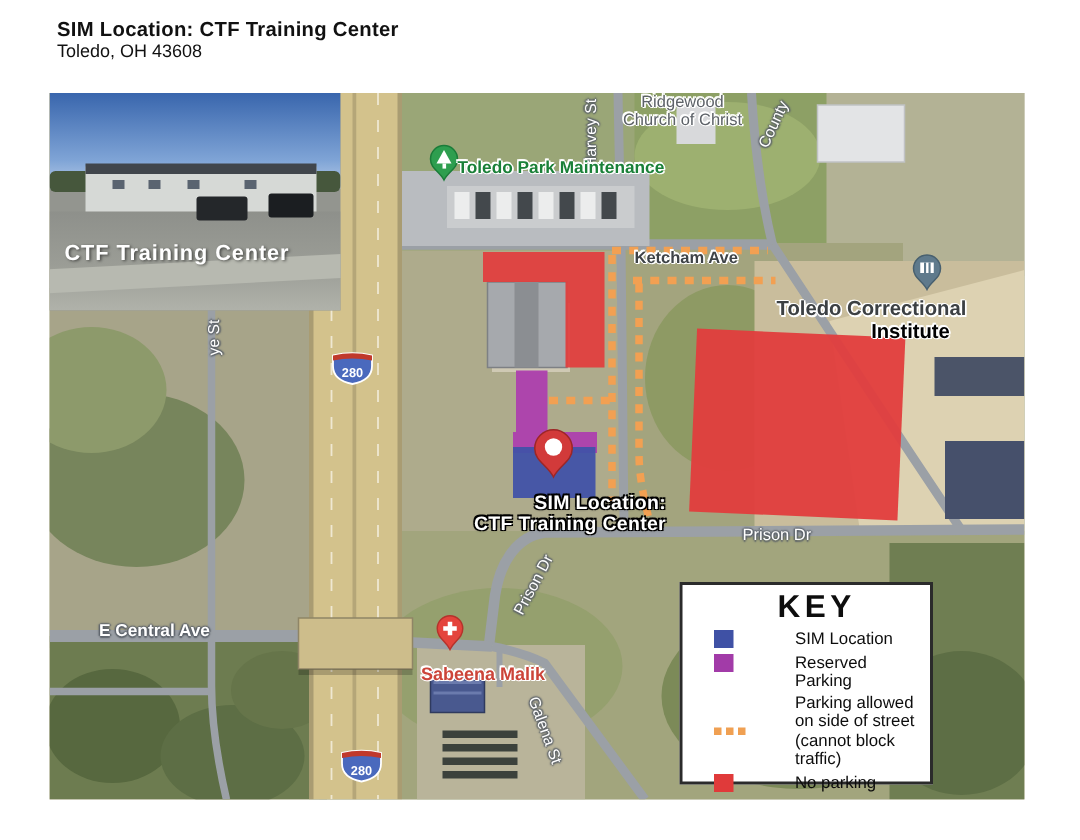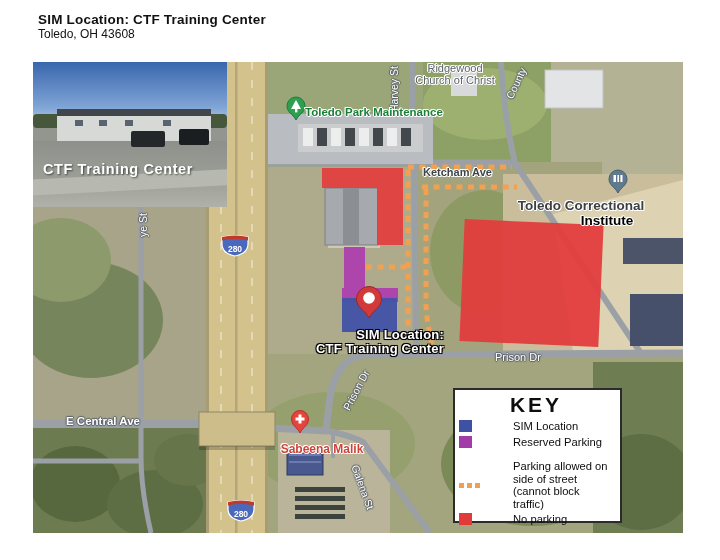--- a/index.html
+++ b/index.html
@@ -30,24 +30,24 @@
   .photo .roof{position:absolute;left:24px;top:47px;width:154px;height:7px;background:#41464c;}
   .photo .win{position:absolute;top:58px;width:8px;height:6px;background:#5a6470;}
   .photo .lot{position:absolute;left:0;top:79px;width:194px;height:66px;
     background:linear-gradient(#8e908b,#9b9d96 55%,#b0b2aa);}
   .photo .band{position:absolute;left:-10px;top:112px;width:230px;height:16px;background:#b7b9b0;transform:rotate(-3deg);}
   .photo .veh{position:absolute;border-radius:2px;}
   .photo .caption{position:absolute;left:10px;top:99px;font-size:14.5px;font-weight:bold;color:#fff;
     letter-spacing:.6px;text-shadow:1px 1px 2px rgba(0,0,0,.55);}
   
   .keybox{position:absolute;left:420px;top:326px;width:169px;height:135px;background:#ffffff;
-    border:2px solid #2b2b2b;box-sizing:border-box;padding:3px 7px 4px 4px;color:#0d0d0d;}
+    border:2px solid #2b2b2b;box-sizing:border-box;padding:3px 7px 4px 21px;color:#0d0d0d;}
   .keybox .ktitle{text-align:center;font-size:21px;font-weight:bold;letter-spacing:3px;line-height:24px;}
   .krow{display:flex;align-items:flex-start;margin-top:3px;gap:32px;}
-  .krow.mid{align-items:center;margin-top:12px;}
+  .krow.mid{align-items:center;margin-top:2px;}
   .swatch{width:13px;height:12px;flex:0 0 13px;margin-right:9px;margin-top:0;}
   .dashswatch{display:flex;gap:3px;align-items:center;flex:0 0 22px;width:22px;margin-right:0;}
   .dashswatch span{width:5px;height:5px;display:block;}
   .ktext{font-size:11.2px;line-height:12.5px;}
   .kwrap{width:126px;}
 </style>
 </head>
 <body>
 <div class="page">
 

